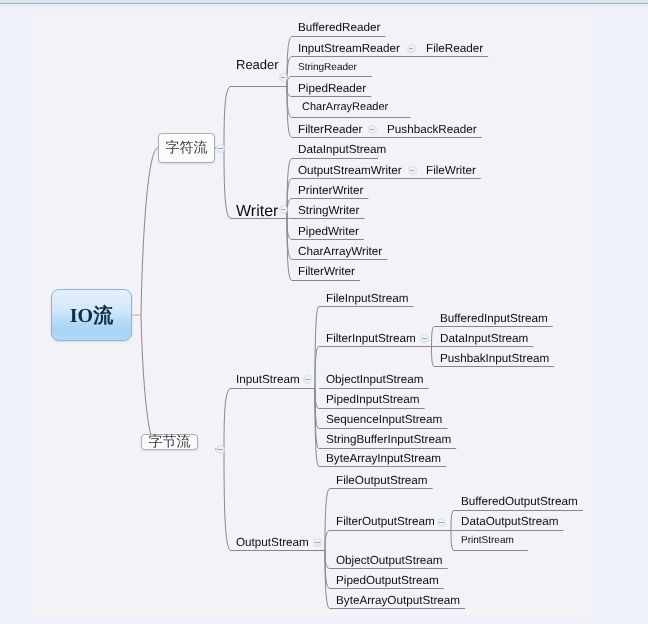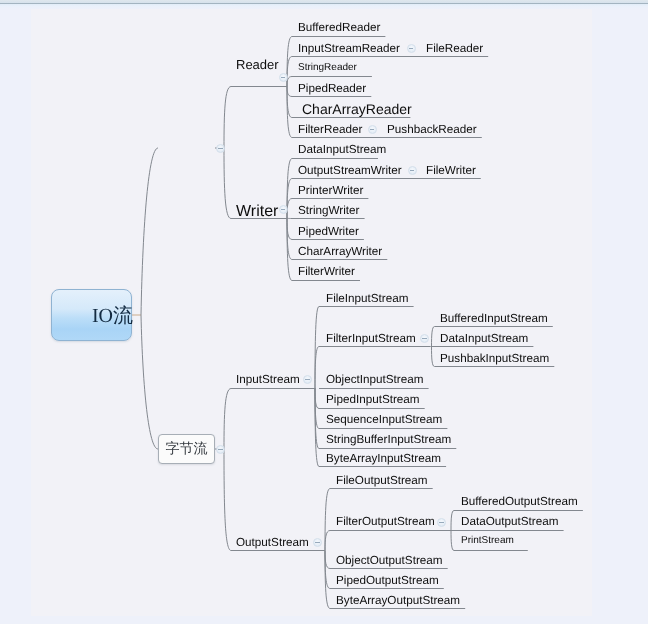--- a/index.html
+++ b/index.html
@@ -14,21 +14,21 @@
   .topbar .g2{position:absolute;left:0;top:4px;width:100%;height:5px;
      background:linear-gradient(to bottom,#e2edf8 0%,#eaf1fb 45%,#eef1fa 100%);}
   svg.links{position:absolute;left:0;top:0;width:648px;height:624px;pointer-events:none;}
   .lbl{position:absolute;white-space:nowrap;color:#0d0d0d;line-height:1;}
   .node-box{position:absolute;box-sizing:border-box;}
   .root-box{border:1px solid #8fb3d2;border-radius:8px;
      background:linear-gradient(to bottom,#e4f0fb 0%,#d5e9fa 38%,#bcdef8 56%,#a9d4f6 78%,#b0d8f7 100%);
      box-shadow:0 1px 2px rgba(140,160,180,.3);}
   .root-lbl{position:absolute;left:0;top:0;width:100%;height:100%;
      display:flex;align-items:center;justify-content:center;
-     font-family:"Liberation Serif",serif;font-weight:normal;font-size:20px;color:#132b42;padding-left:21px;}
+     font-family:"Liberation Serif",serif;font-weight:bold;font-size:20px;color:#132b42;}
   .sub-box{border:1px solid #a7aeb6;border-radius:4px;background:#fbfbfb;
      box-shadow:0 1px 2px rgba(150,158,168,.28);}
   .sub-lbl{position:absolute;left:0;top:0;width:100%;height:100%;
      display:flex;align-items:center;justify-content:center;
      font-size:14px;color:#32373d;}
   .tgl{position:absolute;width:9px;height:9px;border-radius:50%;
      background:radial-gradient(circle at 50% 40%,#f6fafe 0%,#e6eef7 60%,#d5e2ef 100%);
      border:1px solid #d3dfea;box-sizing:border-box;opacity:.95;}
   .tgl:after{content:"";position:absolute;left:1.3px;top:3px;width:4.4px;height:1px;background:#93a6b8;}
 </style>
@@ -115,45 +115,48 @@
 <line x1="330.0" y1="568.5" x2="447.7" y2="568.5" stroke="#83888f" stroke-width="1"></line>
 <path d="M325.0,551.0 C325.0,561.1 325.6,568.5 330.0,568.5" fill="none" stroke="#83888f" stroke-width="1"></path>
 <line x1="330.0" y1="588.5" x2="443.8" y2="588.5" stroke="#83888f" stroke-width="1"></line>
 <path d="M325.0,551.0 C325.0,572.8 325.6,588.5 330.0,588.5" fill="none" stroke="#83888f" stroke-width="1"></path>
 <line x1="330.0" y1="608.5" x2="465.2" y2="608.5" stroke="#83888f" stroke-width="1"></line>
 <path d="M325.0,551.0 C325.0,584.4 325.6,608.5 330.0,608.5" fill="none" stroke="#83888f" stroke-width="1"></path>
 </svg>
 <div class="node-box root-box" style="left:51px;top:289px;width:81px;height:52px">
       <span class="root-lbl">IO流</span>
     </div>
+<div class="node-box sub-box" style="left:158px;top:133px;width:57px;height:30px">
+      <span class="sub-lbl">字符流</span>
+    </div>
 <span class="tgl" style="left:216.0px;top:143.5px"></span>
 <div class="lbl" style="left:236px;top:58px;font-size:13px">Reader</div>
 <span class="tgl" style="left:278.5px;top:72.5px"></span>
 <div class="lbl" style="left:298px;top:22.3px;font-size:11.7px">BufferedReader</div>
 <div class="lbl" style="left:298px;top:42.8px;font-size:11.7px">InputStreamReader</div>
 <div class="lbl" style="left:426px;top:42.8px;font-size:11.7px">FileReader</div>
 <span class="tgl" style="left:406.5px;top:44.0px"></span>
 <div class="lbl" style="left:298px;top:63.3px;font-size:10px">StringReader</div>
 <div class="lbl" style="left:298px;top:83.3px;font-size:11.7px">PipedReader</div>
-<div class="lbl" style="left:302px;top:102.3px;font-size:14px">CharArrayReader</div>
+<div class="lbl" style="left:302px;top:102.3px;font-size:11px">CharArrayReader</div>
 <div class="lbl" style="left:298px;top:123.8px;font-size:11.7px">FilterReader</div>
 <div class="lbl" style="left:387px;top:123.8px;font-size:11.7px">PushbackReader</div>
 <span class="tgl" style="left:367.5px;top:125.0px"></span>
 <div class="lbl" style="left:236px;top:204.3px;font-size:16px">Writer</div>
 <span class="tgl" style="left:278.5px;top:204.5px"></span>
 <div class="lbl" style="left:298px;top:144.3px;font-size:11.7px">DataInputStream</div>
 <div class="lbl" style="left:298px;top:164.8px;font-size:11.7px">OutputStreamWriter</div>
 <div class="lbl" style="left:426px;top:164.8px;font-size:11.7px">FileWriter</div>
 <span class="tgl" style="left:407.5px;top:166.0px"></span>
 <div class="lbl" style="left:298px;top:185.3px;font-size:11.7px">PrinterWriter</div>
 <div class="lbl" style="left:298px;top:205.3px;font-size:11.7px">StringWriter</div>
 <div class="lbl" style="left:298px;top:225.8px;font-size:11.7px">PipedWriter</div>
 <div class="lbl" style="left:298px;top:245.8px;font-size:11.7px">CharArrayWriter</div>
 <div class="lbl" style="left:298px;top:266.3px;font-size:11.7px">FilterWriter</div>
-<div class="node-box sub-box" style="left:158px;top:434px;width:57px;height:30px">
+<div class="node-box sub-box" style="left:141px;top:434px;width:57px;height:16px">
       <span class="sub-lbl">字节流</span>
     </div>
 <span class="tgl" style="left:216.0px;top:444.5px"></span>
 <div class="lbl" style="left:236px;top:374.3px;font-size:11.7px">InputStream</div>
 <span class="tgl" style="left:303.0px;top:374.5px"></span>
 <div class="lbl" style="left:326px;top:293.3px;font-size:11.7px">FileInputStream</div>
 <div class="lbl" style="left:326px;top:332.8px;font-size:11.7px">FilterInputStream</div>
 <div class="lbl" style="left:440px;top:313.3px;font-size:11.7px">BufferedInputStream</div>
 <div class="lbl" style="left:440px;top:333.3px;font-size:11.7px">DataInputStream</div>
 <div class="lbl" style="left:440px;top:353.3px;font-size:11.7px">PushbakInputStream</div>

